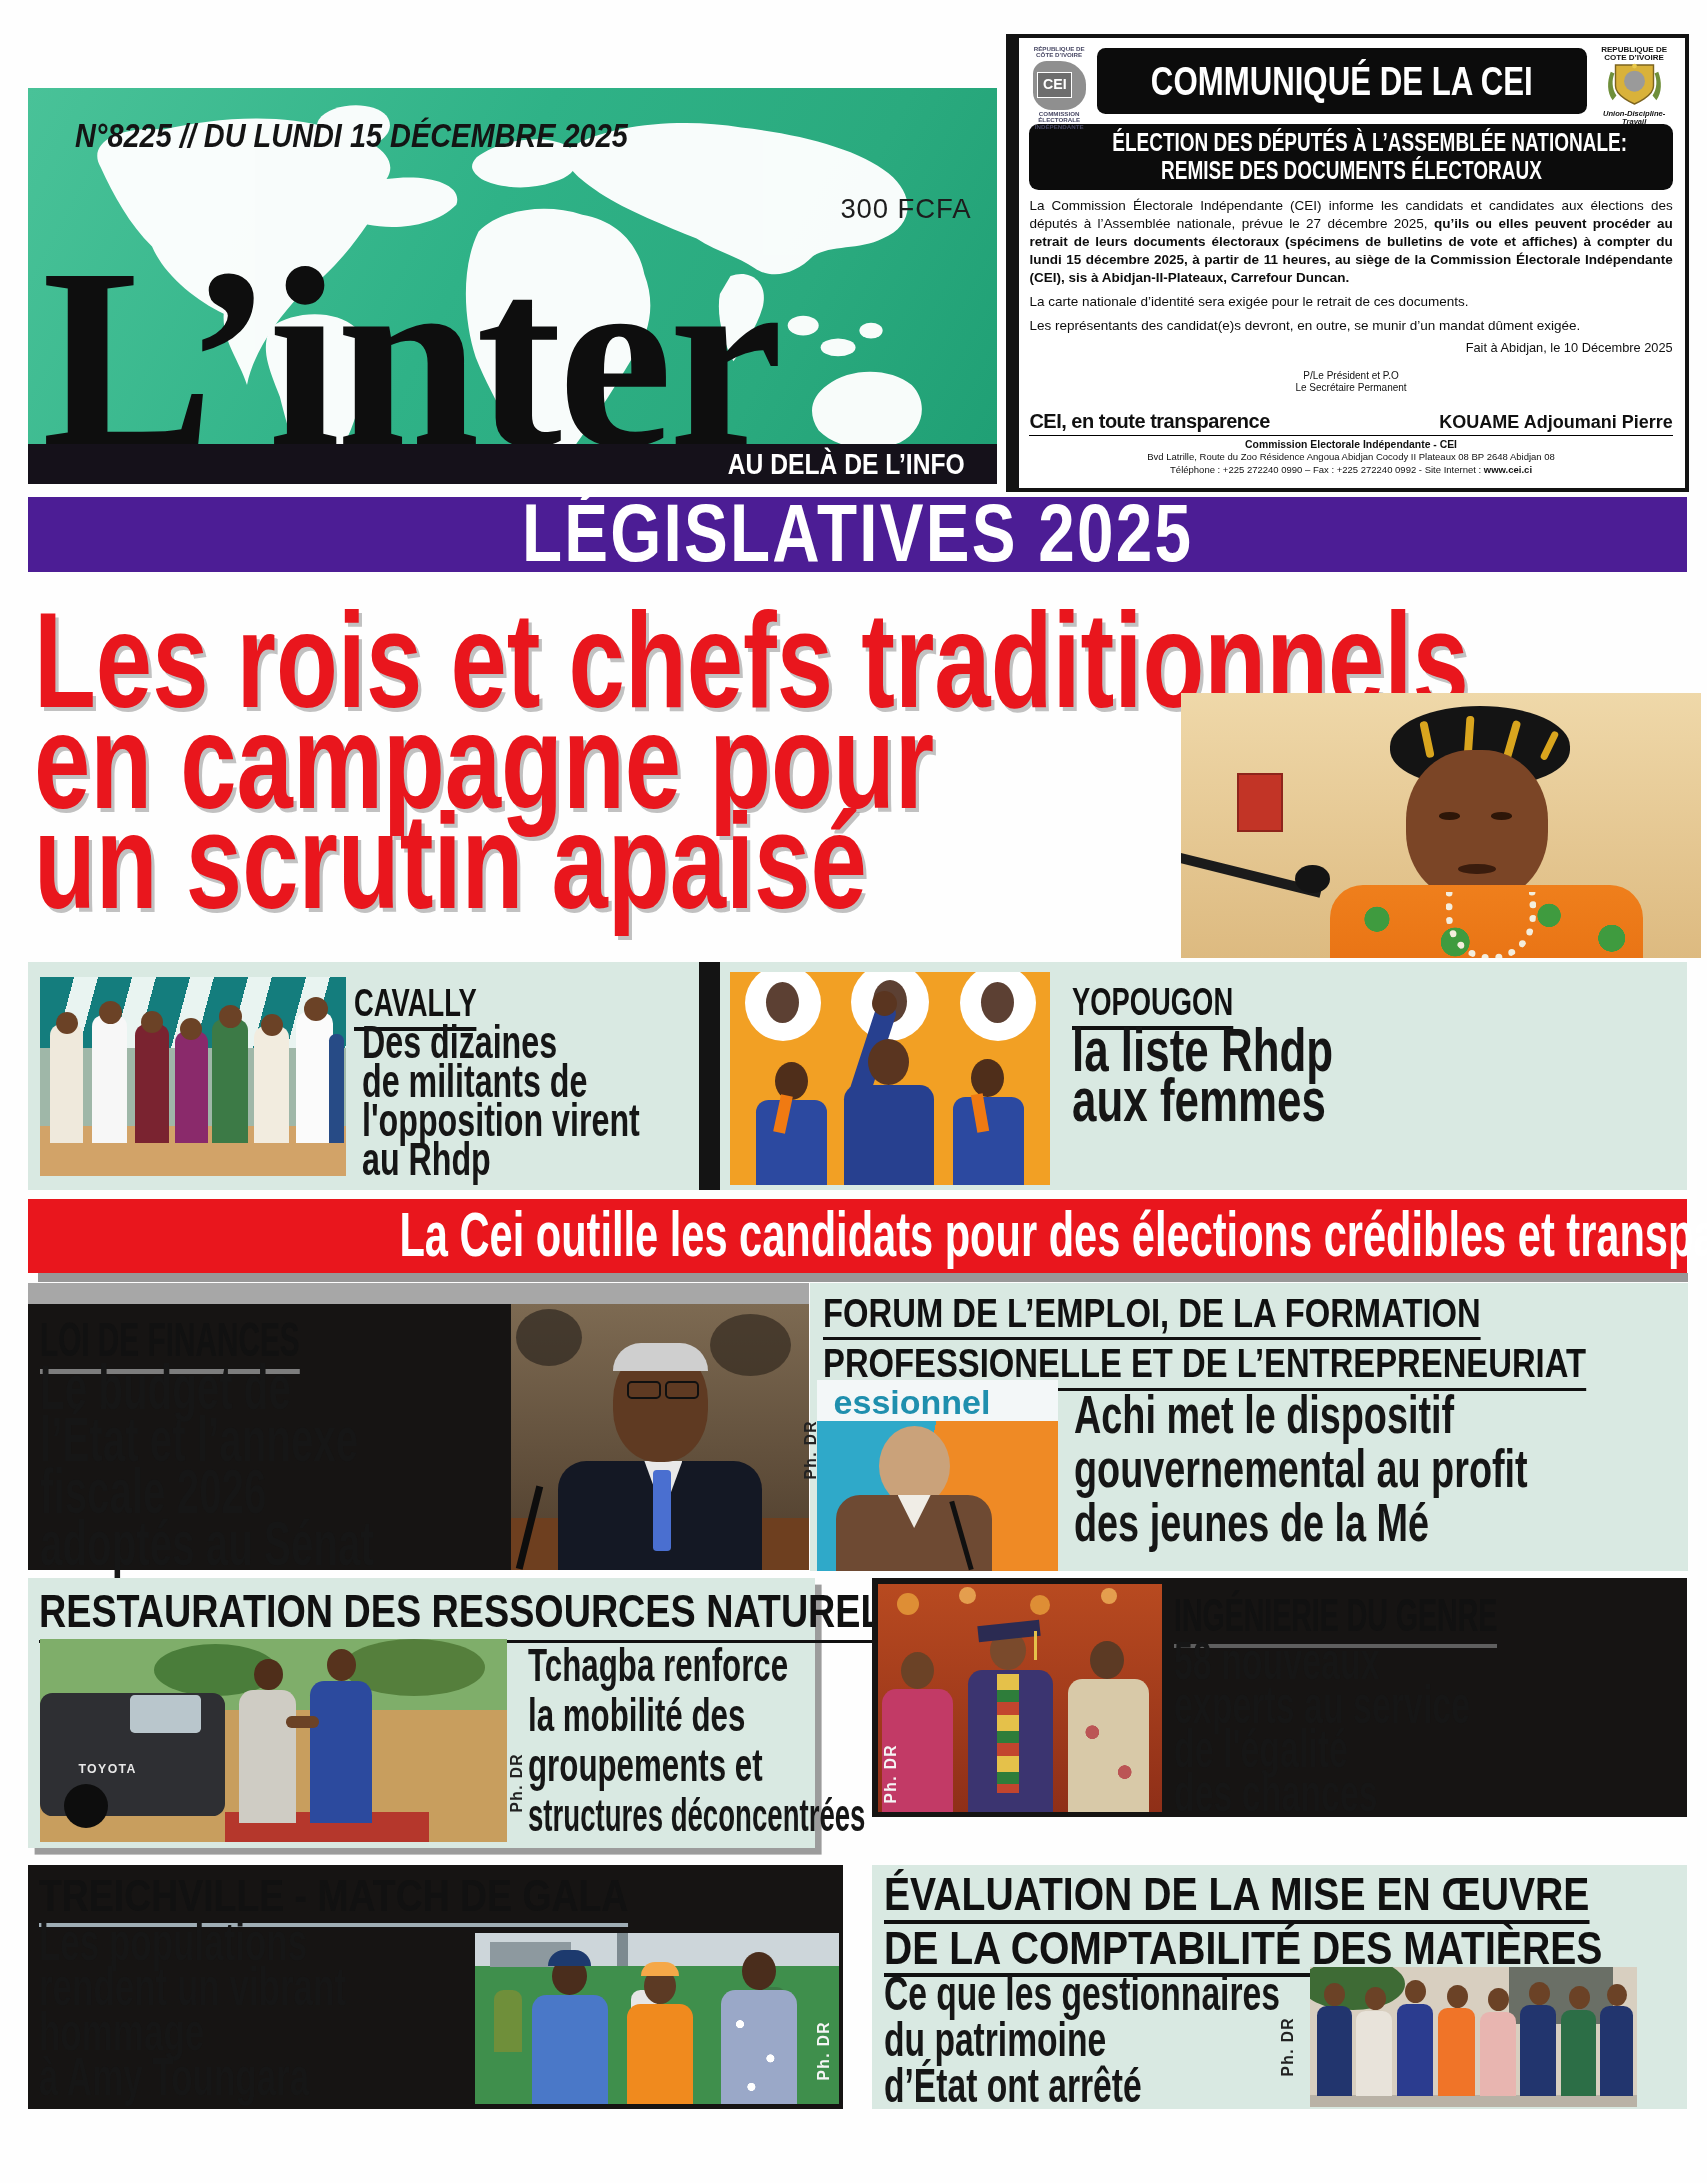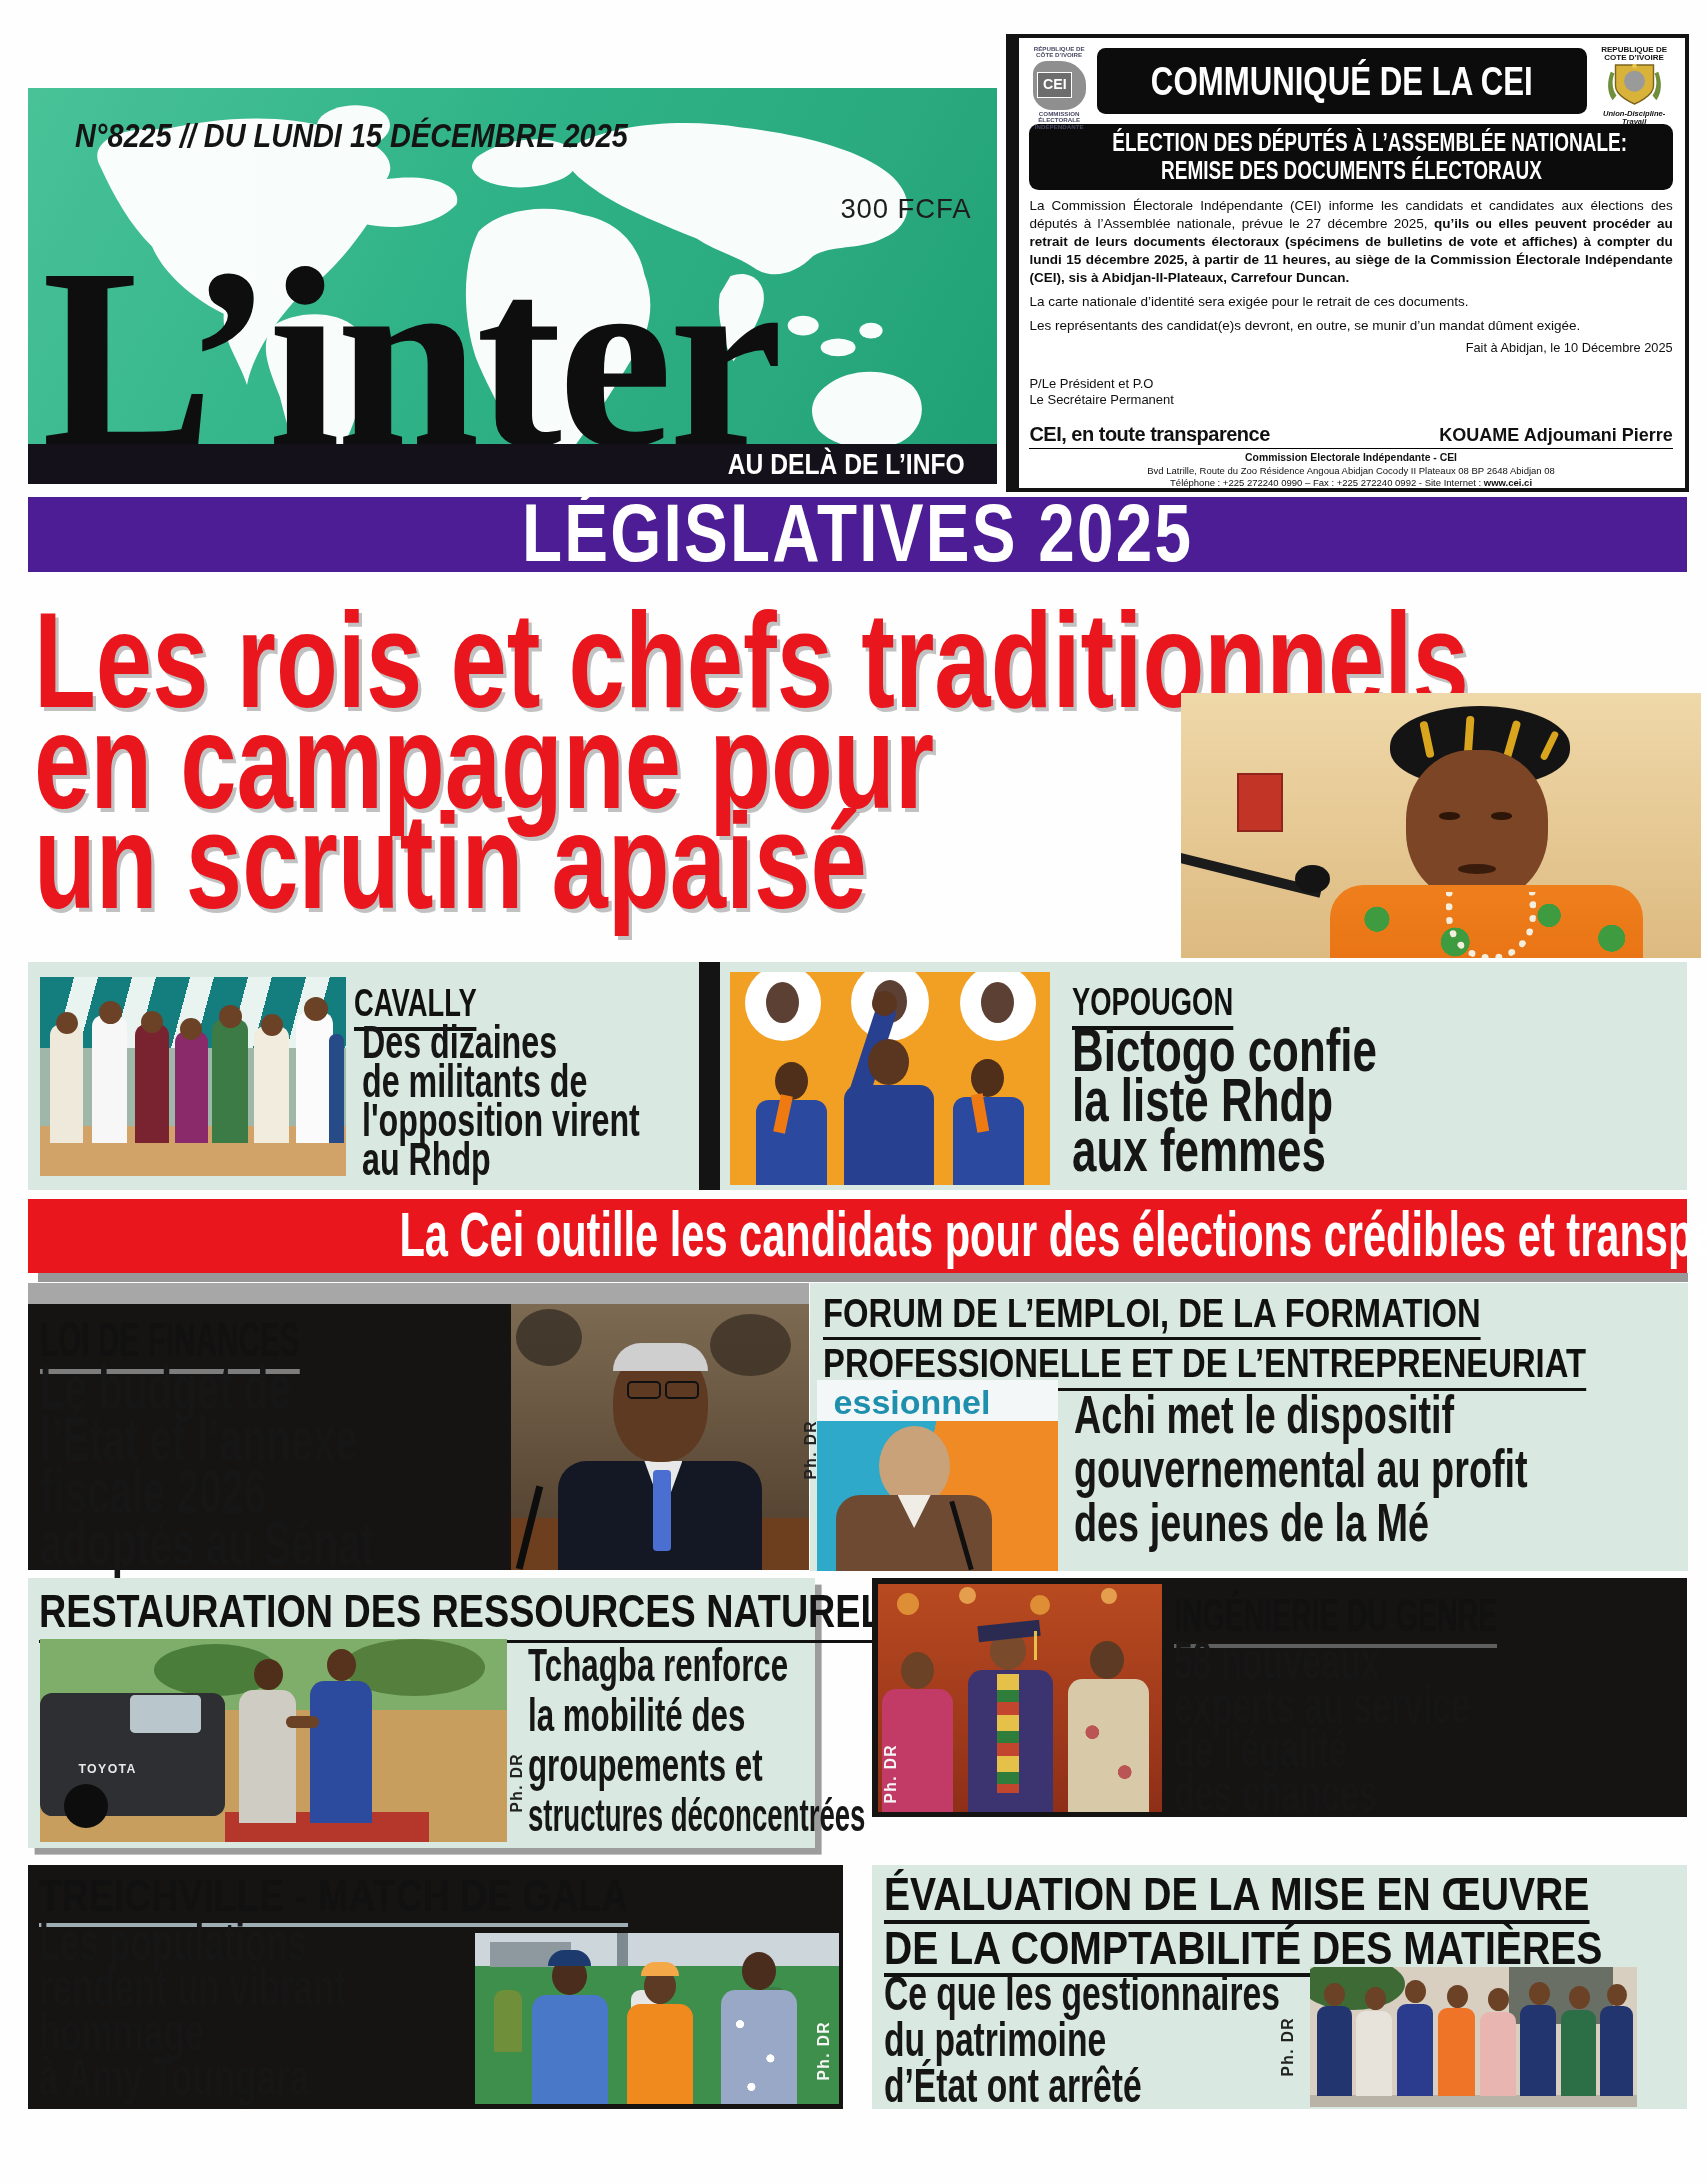--- a/index.html
+++ b/index.html
@@ -46,21 +46,21 @@
   .cei-title{flex:1;margin:2.8px 8.5px 0;background:#0c0c0c;border-radius:8.5px;height:66px;
              display:flex;align-items:center;justify-content:center;color:#fff;font-weight:bold;font-size:40px;}
   .coat{width:92px;text-align:center;line-height:1.05;}
   .coat .cap{font-size:8px;font-weight:bold;letter-spacing:0;}
   .coat .motto{font-size:7.6px;font-style:italic;font-weight:bold;}
   .subject{margin-top:3.8px;background:#0c0c0c;border-radius:9.5px;padding:4.7px 1.9px 5.7px;text-align:center;
            color:#fff;font-weight:bold;font-size:25px;line-height:27.5px;}
   .cei-body{margin-top:7.6px;font-size:13.5px;line-height:1.32;text-align:justify;color:#0d0d0d;}
   .cei-body p{margin:0 0 6.6px 0;}
   .dateline{text-align:right;font-size:12.8px;margin-top:4.7px;}
-  .roles{text-align:left;font-size:13px;line-height:1.25;margin-top:21px;}
+  .roles{text-align:center;font-size:10px;line-height:1.25;margin-top:15px;}
   .slogan-row{display:flex;justify-content:space-between;align-items:flex-end;margin-top:15px;}
   .slogan{font-size:20px;font-weight:bold;letter-spacing:-0.5px;}
   .signame{font-size:18px;font-weight:bold;}
   .cei-rule{border-top:1.9px solid #000;margin-top:1.9px;}
   .cei-foot{text-align:center;font-size:9.5px;line-height:1.3;margin-top:1.9px;}
   .cei-foot .o{font-weight:bold;font-size:10.4px;}
   
   .secbanner{position:absolute;left:28.4px;top:497px;width:1659px;height:75px;background:#4c1d95;
              color:#fff;text-align:center;font-weight:bold;font-size:82px;line-height:71px;}
   
@@ -207,21 +207,20 @@
     </div>
   </div>
 
   <div class="abs" style="left:699px;top:962px;width:21.3px;height:228px;background:#141414;"></div>
 
   <div class="abs mint" style="left:720px;top:962px;width:967px;height:228px;">
     <div class="kicker abs" style="left:352px;top:19px;font-size:38px;">
       <span class="cx kline" style="transform:scaleX(.72);">YOPOUGON</span>
     </div>
     <div class="hl" style="left:352px;top:63px;font-size:61px;line-height:50px;">
-      <div><span class="cx" style="transform:scaleX(.72);">Bictogo confie</span></div>
       <div><span class="cx" style="transform:scaleX(.72);">la liste Rhdp</span></div>
       <div><span class="cx" style="transform:scaleX(.72);">aux femmes</span></div>
     </div>
     <div class="photo" style="left:10.4px;top:10.4px;width:320px;height:213px;background:#f2a024;">
       <div class="abs" style="left:14.2px;top:-7.1px;width:76px;height:76px;background:#fff;border-radius:50%;"></div>
       <div class="abs" style="left:121px;top:-9.5px;width:78px;height:78px;background:#fff;border-radius:50%;"></div>
       <div class="abs" style="left:230px;top:-7.1px;width:76px;height:76px;background:#fff;border-radius:50%;"></div>
       <div class="head" style="left:36px;top:9.5px;width:33px;height:41px;background:#5c4033;"></div>
       <div class="head" style="left:143px;top:7.6px;width:34px;height:43px;background:#5c4033;"></div>
       <div class="head" style="left:251px;top:9.5px;width:33px;height:41px;background:#5c4033;"></div>

